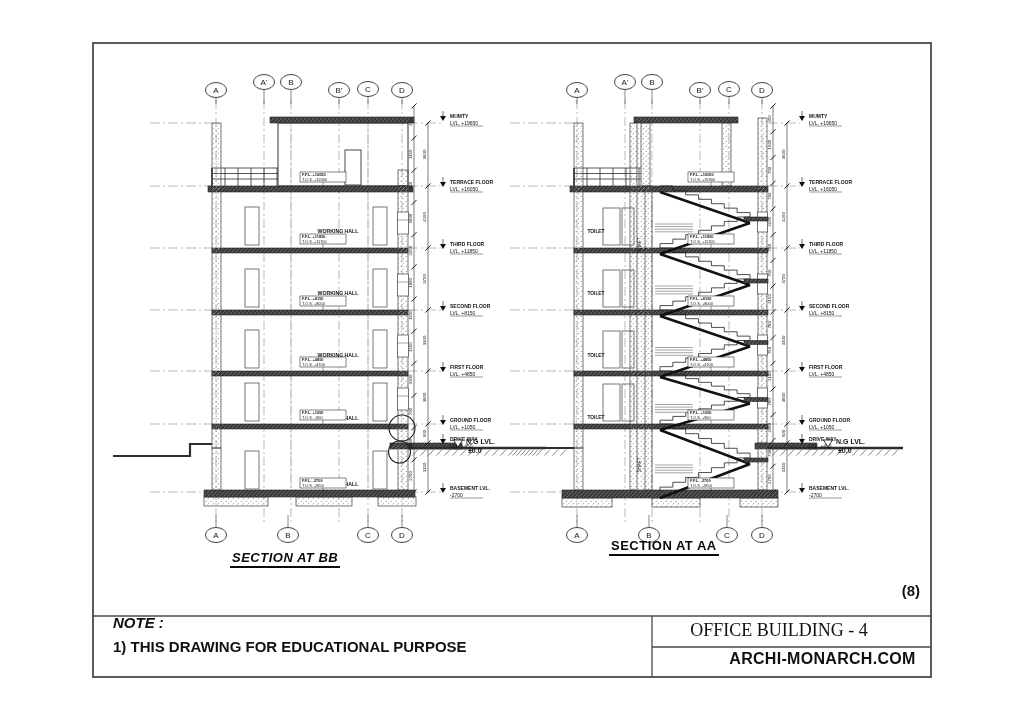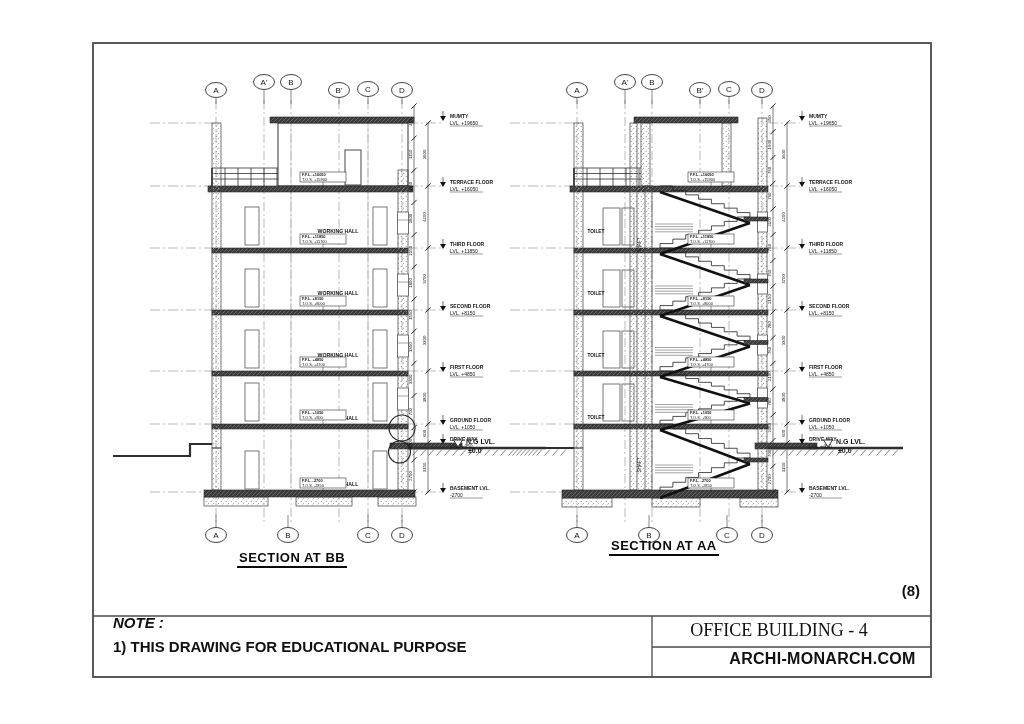--- a/index.html
+++ b/index.html
@@ -673,21 +673,21 @@
           <text x="727" y="537.8" fill="#141414" font-size="8" text-anchor="middle" font-family="&quot;Liberation Sans&quot;,sans-serif">C</text>
         </g>
         <g>
           <line x1="762" y1="542" x2="762" y2="515" stroke="#555" stroke-width="0.7"></line>
           <ellipse cx="762" cy="535" rx="10.5" ry="7.5" fill="#fff" stroke="#444" stroke-width="1"></ellipse>
           <text x="762" y="537.8" fill="#141414" font-size="8" text-anchor="middle" font-family="&quot;Liberation Sans&quot;,sans-serif">D</text>
         </g>
       </g>
     </svg>
 
-  <div class="abs section-title" style="left:237px;top:550px;">SECTION AT BB</div>
+  <div class="abs section-title" style="left:230px;top:550px;font-style:italic;">SECTION AT BB</div>
   <div class="abs section-title" style="left:609px;top:538px;">SECTION AT AA</div>
 
   <div class="abs sheet-number" style="left:860px;top:582px;">(8)</div>
 
   <div class="abs note-heading" style="left:113px;top:614px;font-style:italic;">NOTE :</div>
   <div class="abs note-item" style="left:113px;top:638px;">1) THIS DRAWING FOR EDUCATIONAL PURPOSE</div>
   <div class="abs project" style="left:652px;top:620px;">OFFICE BUILDING - 4</div>
   <div class="abs brand" style="left:652px;top:650px;">ARCHI-MONARCH.COM</div>
 </div>
 

